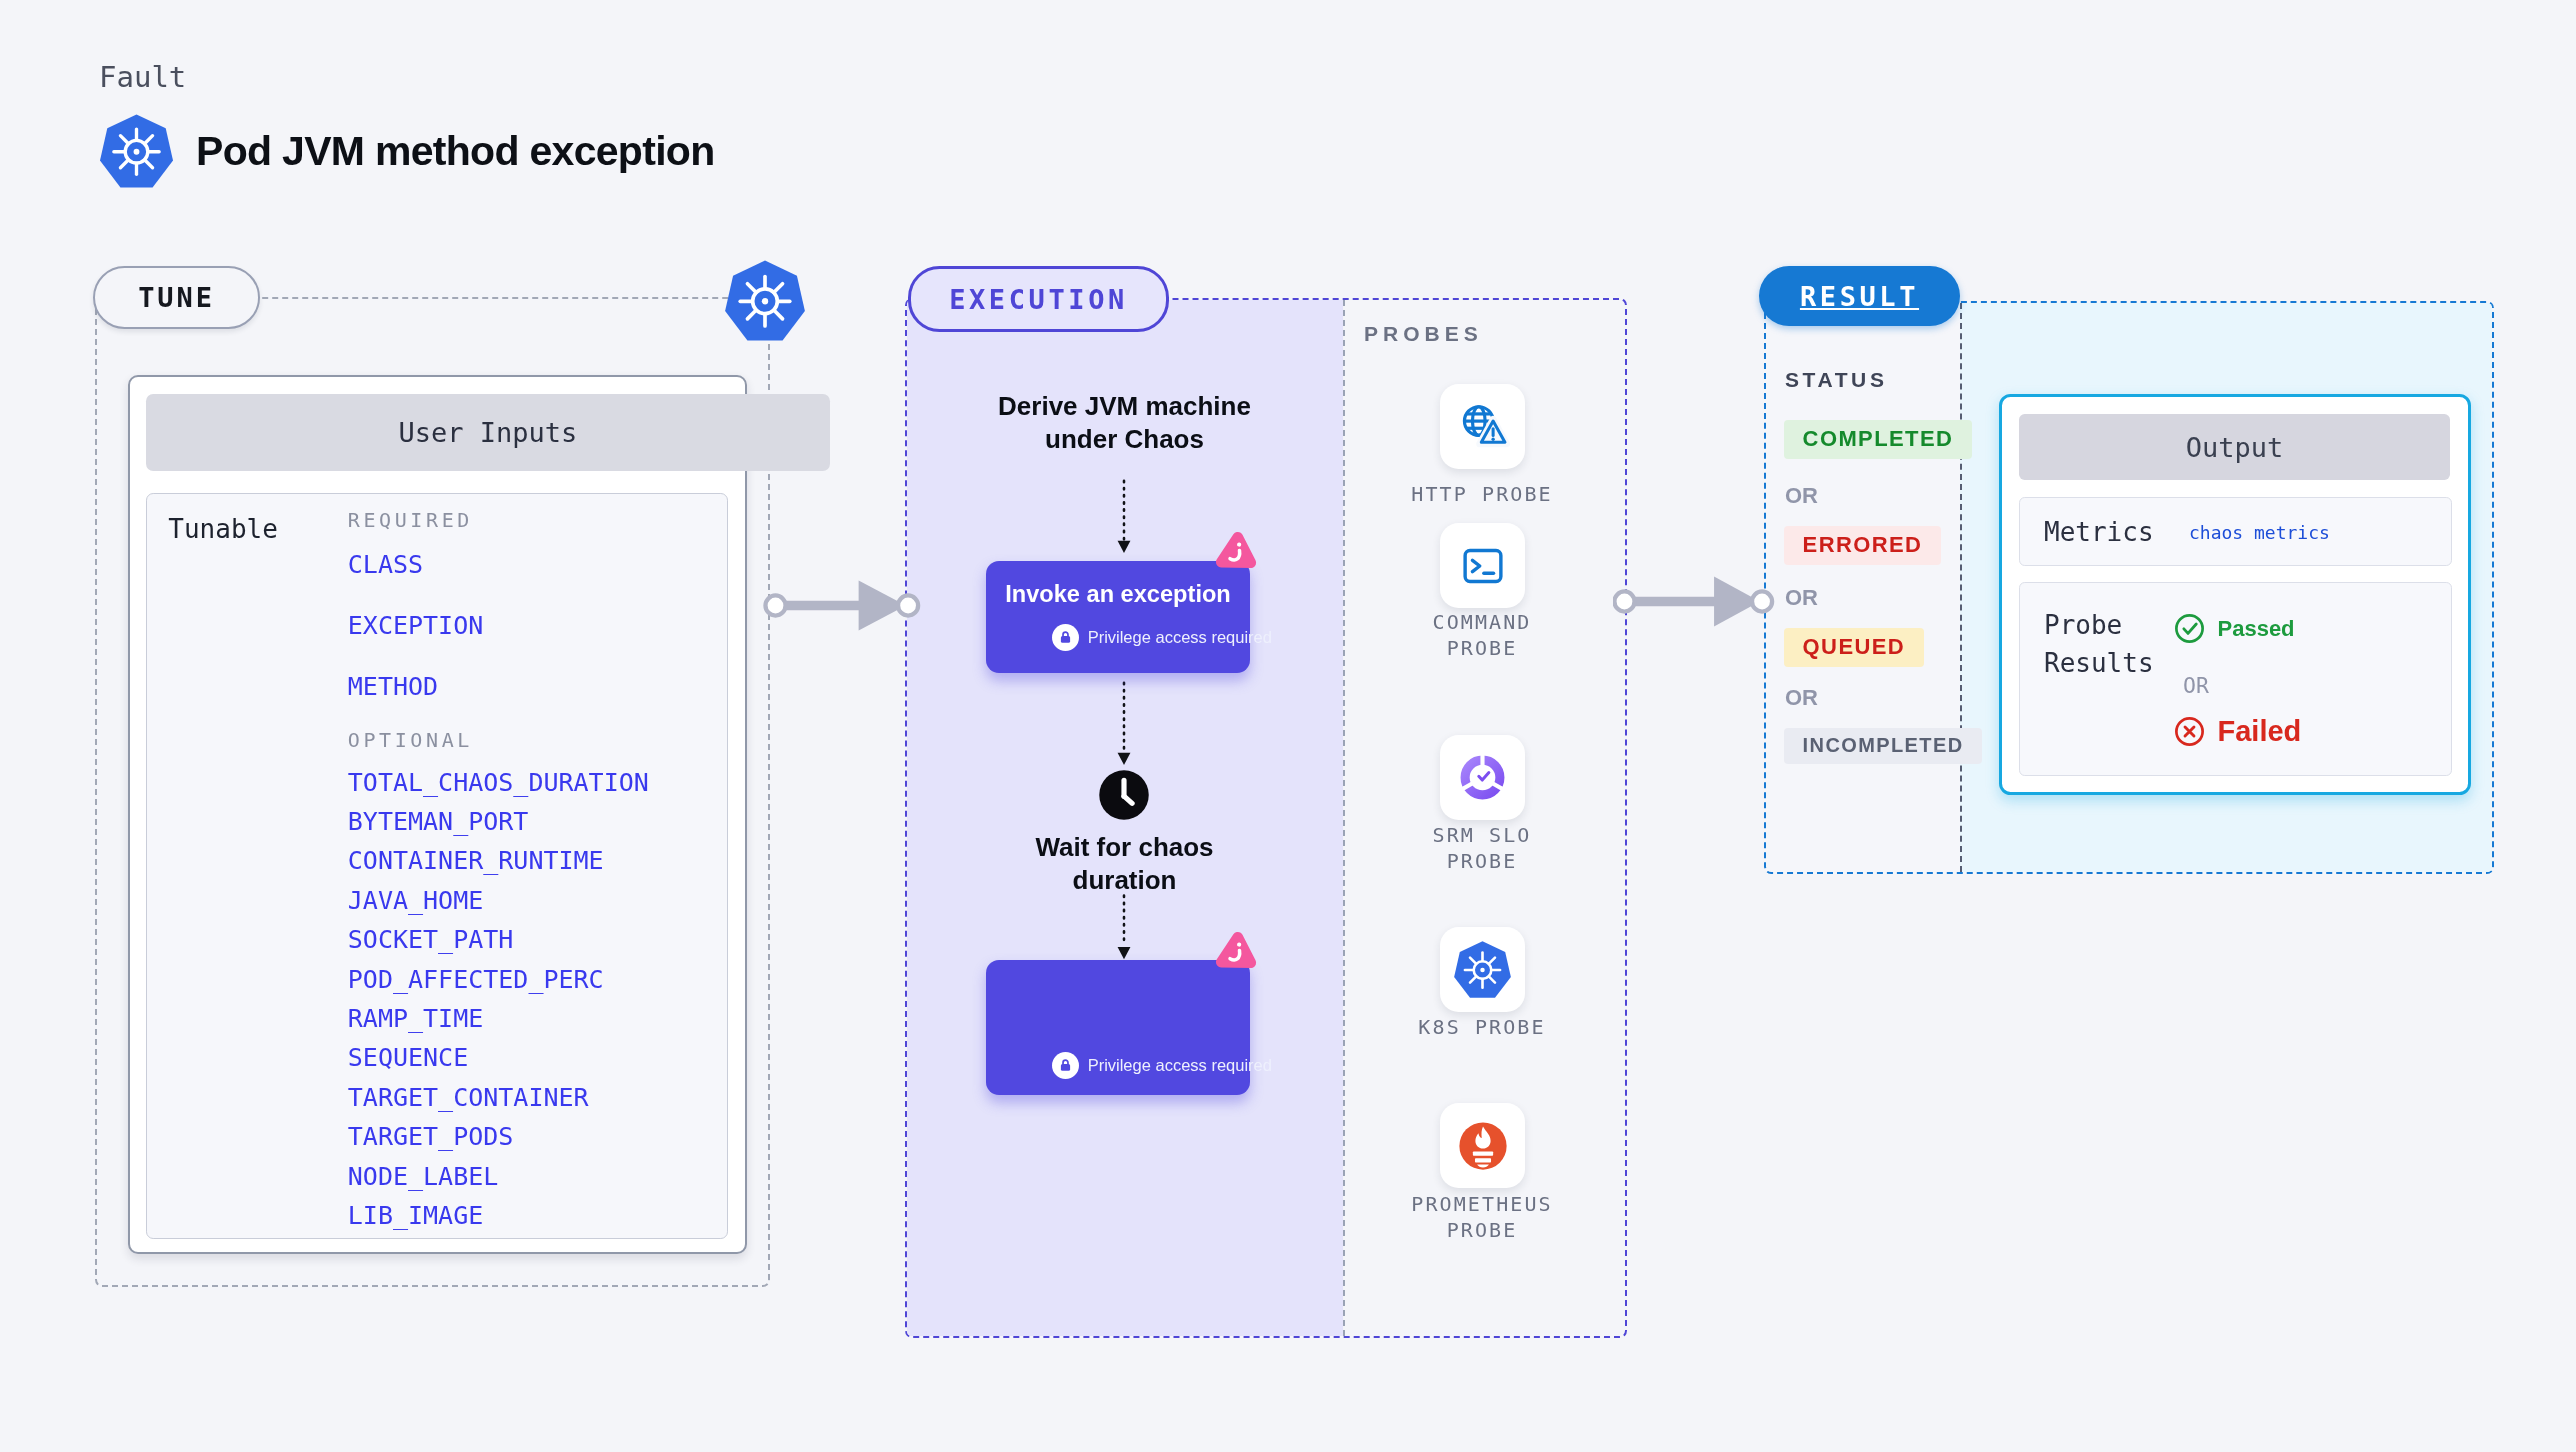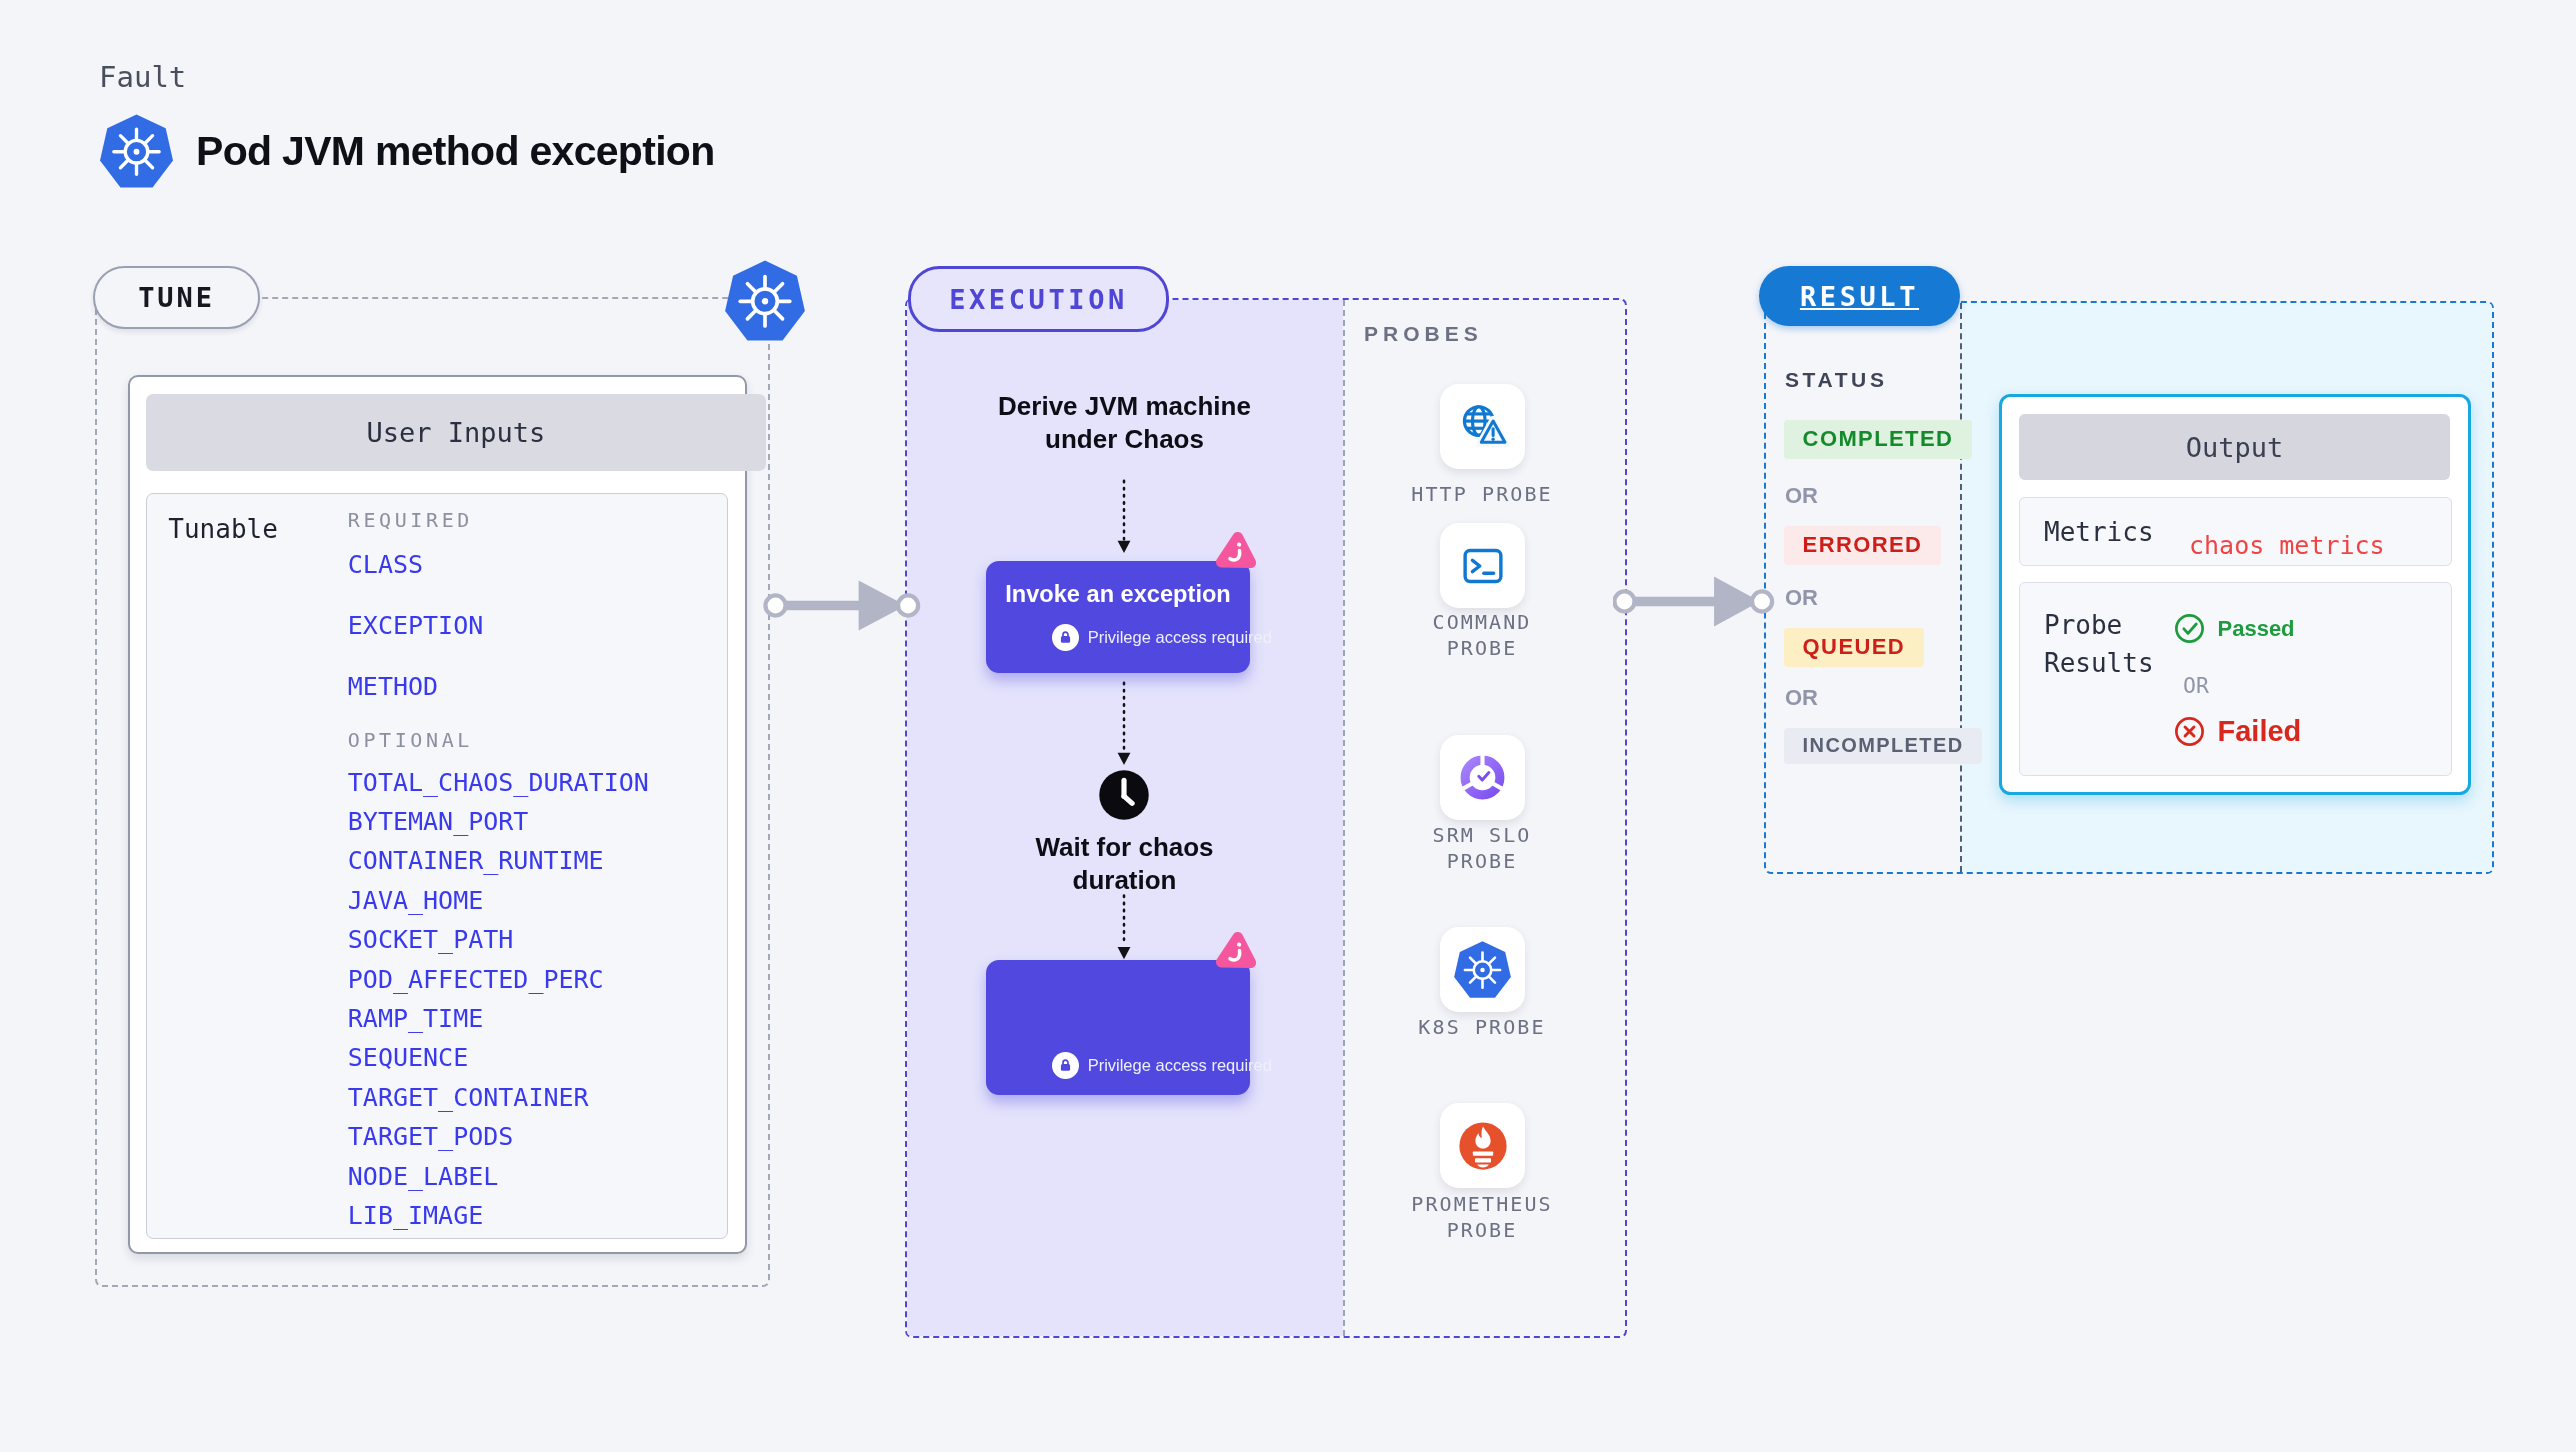--- a/index.html
+++ b/index.html
@@ -24,21 +24,21 @@
              color:#15181f;letter-spacing:2.9px;box-shadow:0 2.9px 5.7px rgba(30,35,60,.10);}
   .exec-pill{left:908px;top:266px;width:255px;height:60px;background:#e6e5fc;border:3.6px solid #4f46d6;
              color:#4f46d6;letter-spacing:3.6px;}
   .result-pill{left:1759px;top:266px;width:201px;height:60px;background:#1679d3;border:none;
              color:#ffffff;letter-spacing:3.6px;box-shadow:0 2.9px 7.2px rgba(22,121,211,.35);text-decoration:underline;}
 
   
   .tune-box{left:95px;top:297px;width:671px;height:986px;border:2.1px dashed #a2a8b6;border-radius:7.2px;}
   .user-inputs-card{left:128px;top:375px;width:615px;height:875px;background:#ffffff;border:2.1px solid #9098a9;
                     border-radius:10px;box-shadow:0 4.3px 10px rgba(30,35,60,.12);}
-  .user-inputs-header{left:15.8px;top:17px;width:620px;height:77px;background:#d9dae2;border-radius:7.2px;
+  .user-inputs-header{left:15.8px;top:17px;width:684px;height:77px;background:#d9dae2;border-radius:7.2px;
                       display:flex;align-items:center;justify-content:center;
                       font-size:27px;color:#2b3040;}
   .tunable-box{left:15.8px;top:116px;width:580px;height:744px;background:#f6f7fb;border:1.4px solid #c9cdd9;border-radius:7.2px;}
   .tunable-label{left:21.5px;top:20px;font-size:26px;color:#1d222e;}
   .group-label{left:201px;font-size:20px;color:#8b90a0;letter-spacing:3.6px;}
   .tunable-item{left:201px;font-size:25px;color:#3939ee;cursor:pointer;}
 
   
   .flow-arrow-svg{z-index:4;}
 
@@ -79,21 +79,21 @@
   .or-label{left:1785px;font-size:22px;font-weight:600;color:#9095a9;}
 
   .output-card{left:1999px;top:394px;width:466px;height:395px;background:#ffffff;border:3.6px solid #17a8e1;
                border-radius:11.5px;box-shadow:0 5.7px 13px rgba(23,168,225,.28);z-index:5;}
   .output-header{left:17px;top:17px;width:431px;height:66px;background:#d6d6df;border-radius:5.7px;
                  display:flex;align-items:center;justify-content:center;font-size:27px;color:#3a4050;}
   .output-row{left:17px;width:431px;background:#f7f8fc;border:1.4px solid #dcdfe9;border-radius:5.7px;}
   .metrics-row{top:100px;height:67px;}
   .probe-results-row{top:185px;height:192px;}
   .metrics-label{left:24px;top:19.3px;font-size:26px;color:#2b3040;}
-  .metrics-value{left:169px;top:33px;font-size:25px;color:#ef4444;}
+  .metrics-value{left:169px;top:24px;font-size:18px;color:#1d4ed8;}
   .probe-results-label{left:24px;top:24px;width:129px;font-size:26px;color:#2b3040;line-height:1.45;}
   .passed-row{left:153px;top:29px;display:flex;align-items:center;gap:11.5px;}
   .failed-row{left:153px;top:132px;display:flex;align-items:center;gap:11.5px;}
   .passed-text{font-size:22px;font-weight:bold;color:#1d9b3e;}
   .failed-text{font-size:29px;font-weight:bold;color:#d8281e;}
   .output-or{left:163px;top:90px;font-size:21.5px;color:#9095a9;}
 </style>
 </head>
 <body>
 

